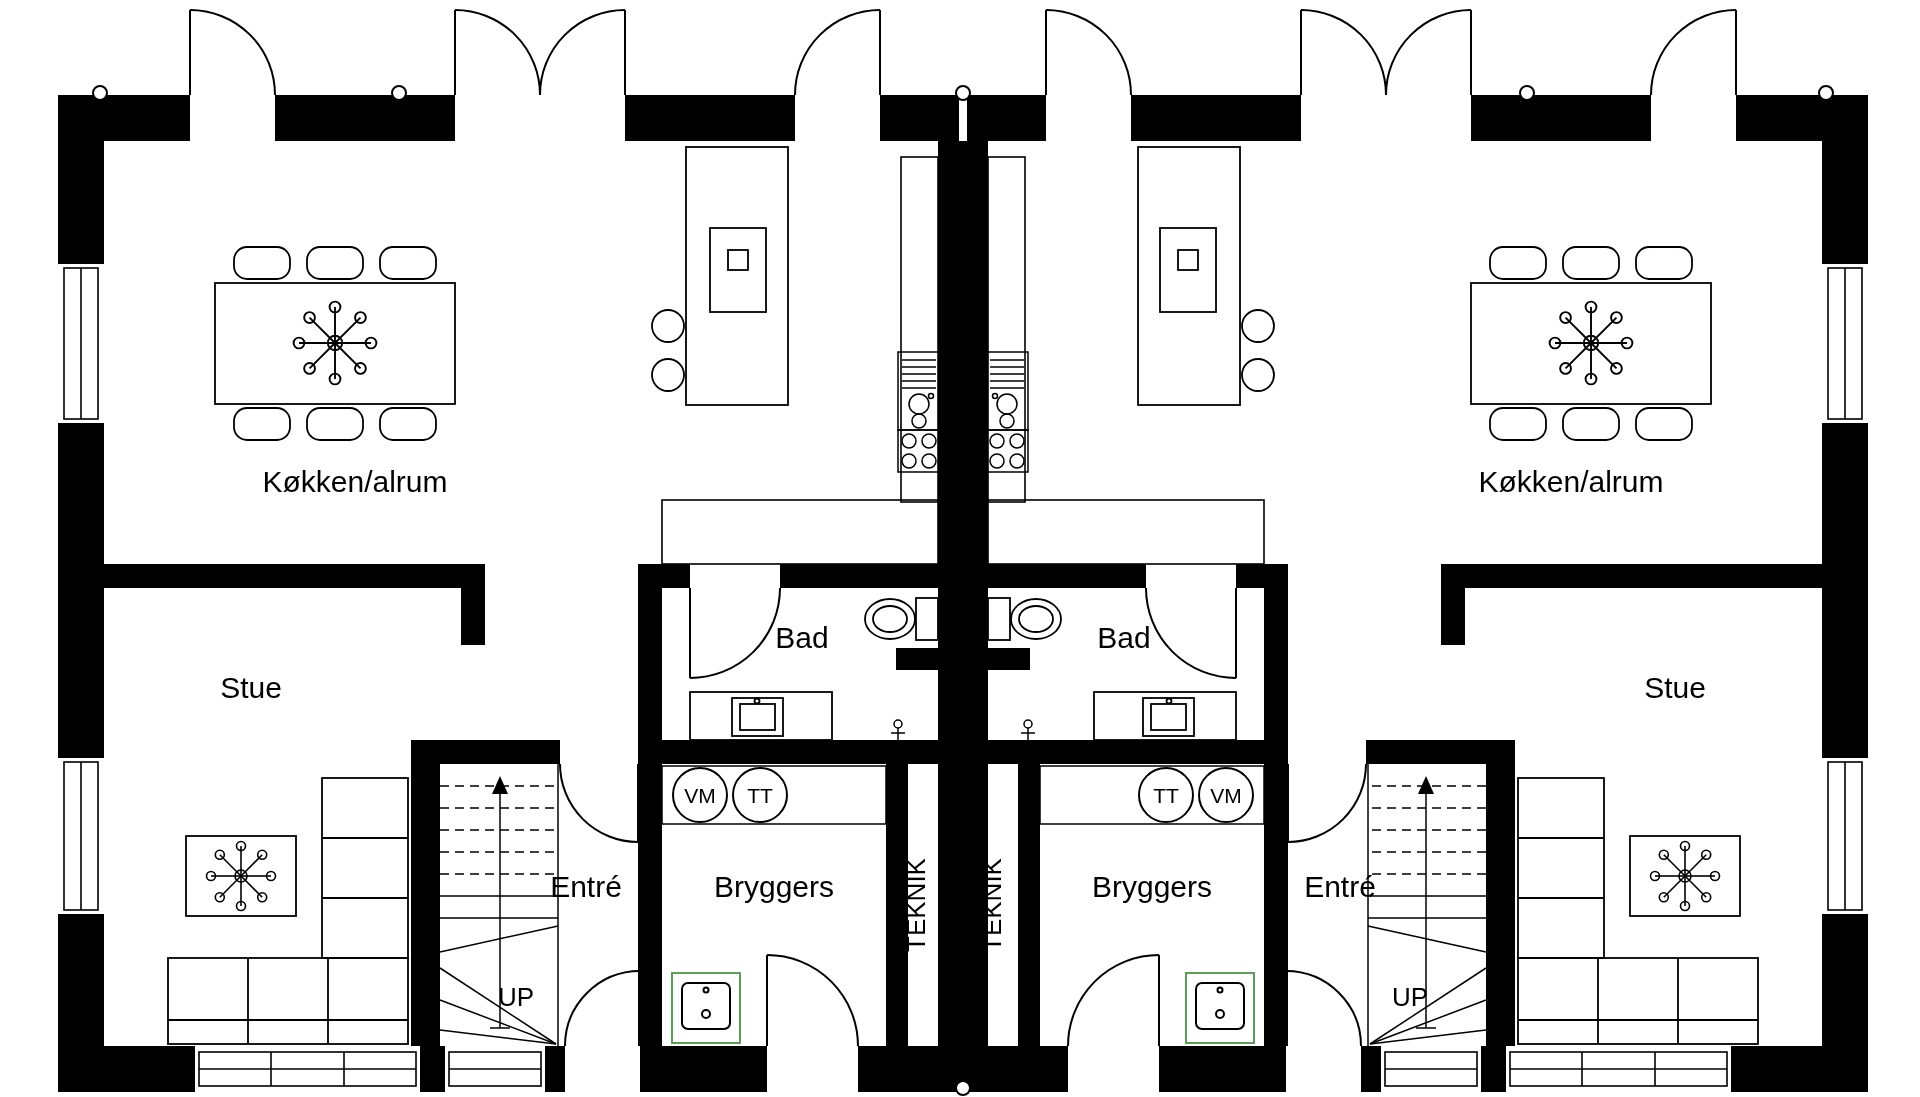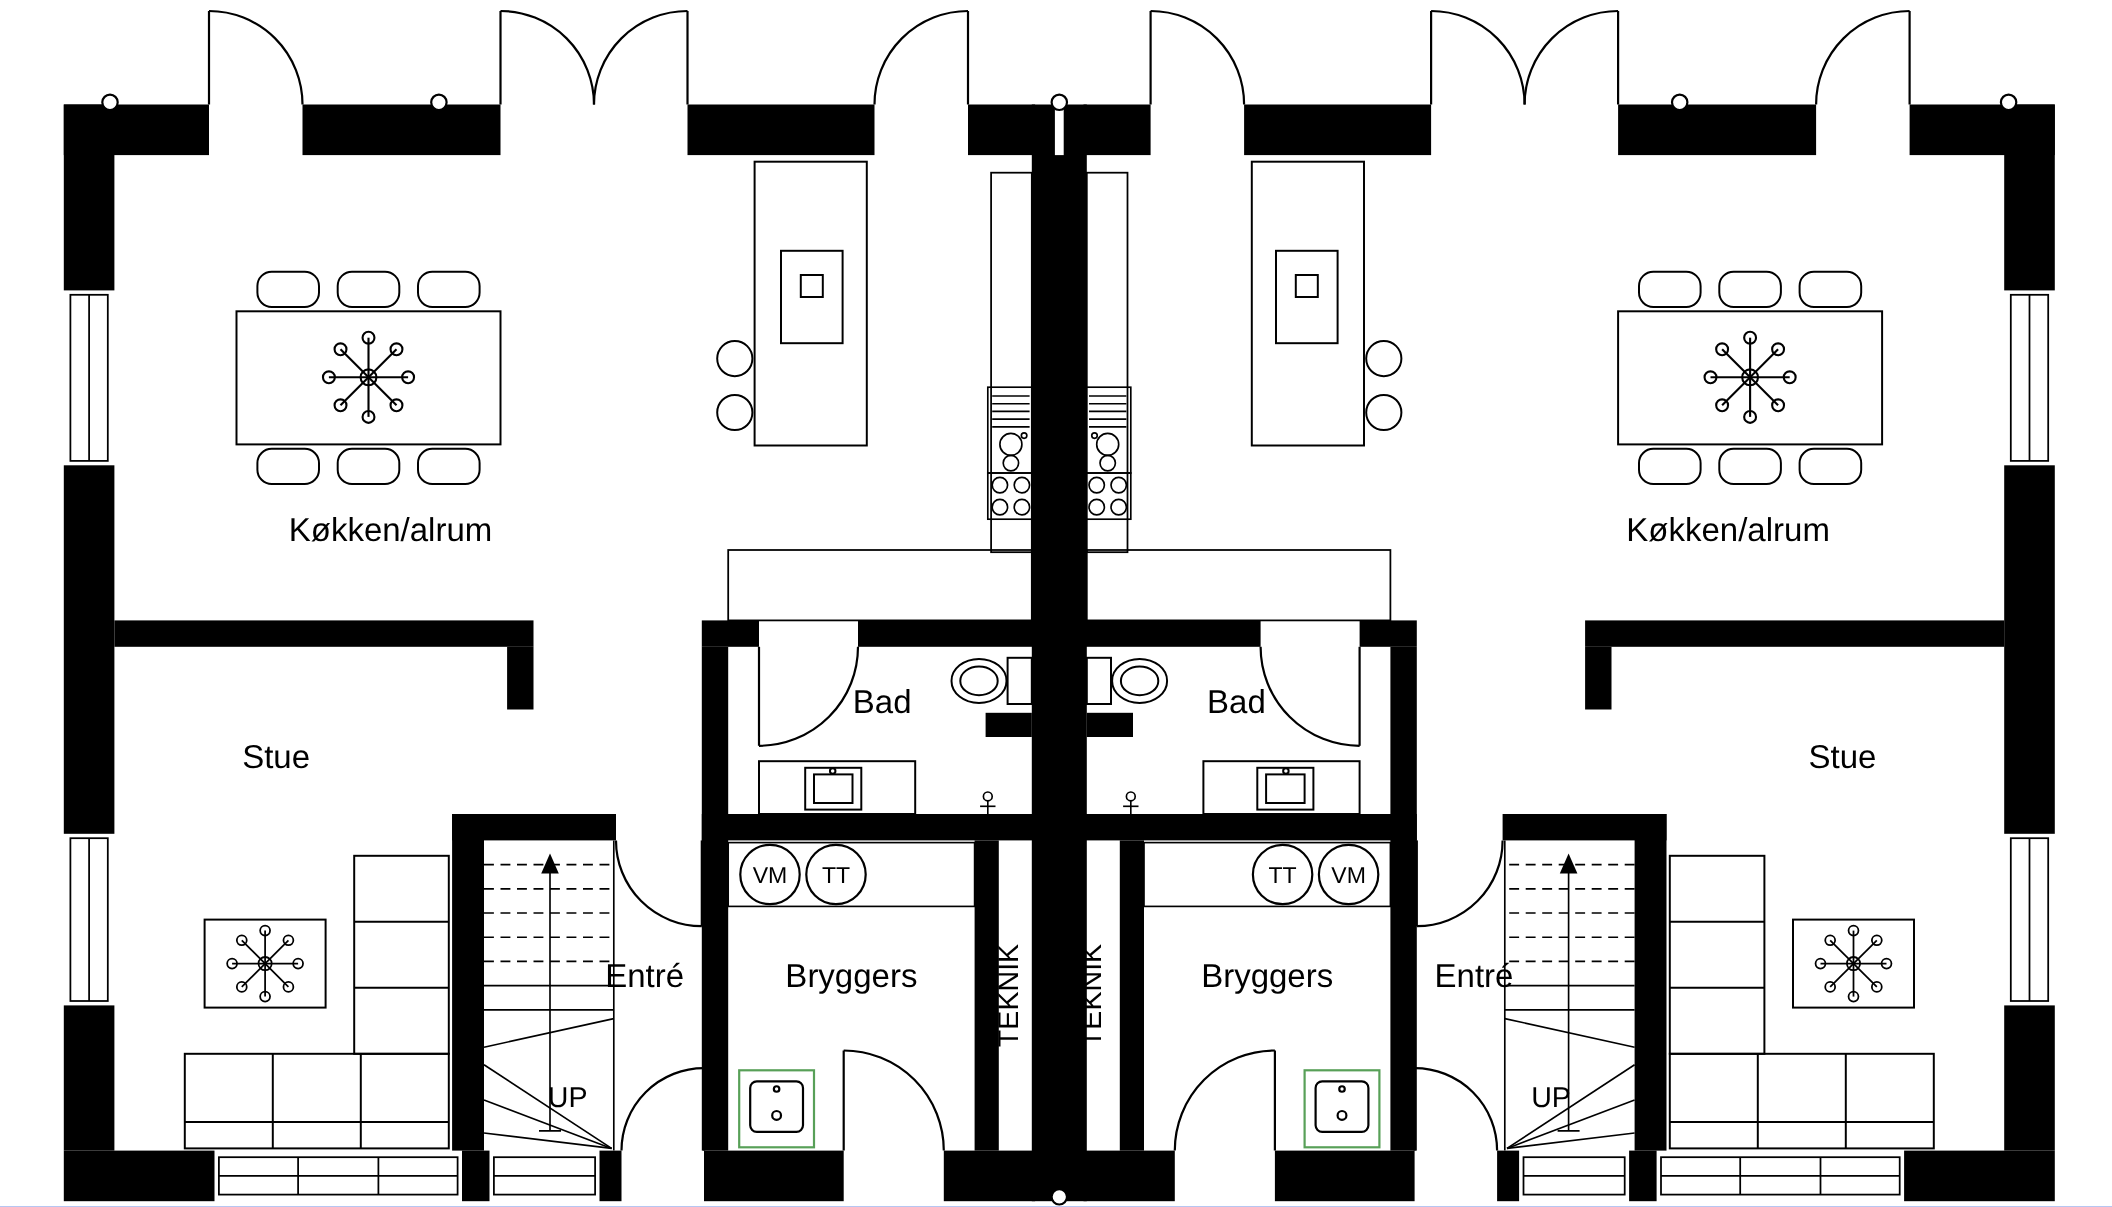--- a/index.html
+++ b/index.html
@@ -1,17 +1,17 @@
 <!DOCTYPE html>
 <html><head>
 <meta charset="utf-8">
 <style>
   html,body{margin:0;padding:0;background:#fff;}
   body{font-family:"Liberation Sans",sans-serif;}
-  .canvas{position:relative;width:1920px;height:1097px;background:#1d4ed8;overflow:hidden;}
+  .canvas{position:relative;width:1920px;height:1097px;background:#eab308;overflow:hidden;}
   svg{display:block;}
   text{fill:#000;font-family:"Liberation Sans",sans-serif;}
   .room-label{font-size:30px;}
   .small-label{font-size:21px;}
   .mid-label{font-size:26px;}
 </style>
 </head>
 <body>
 
 <div class="canvas">

